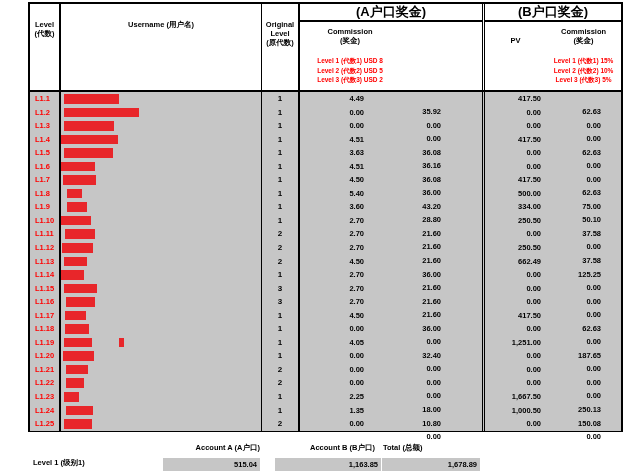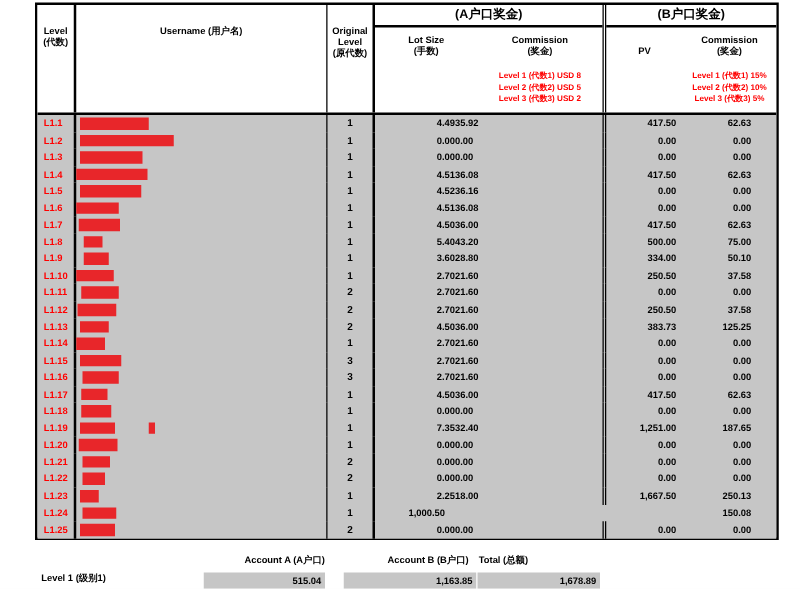--- a/index.html
+++ b/index.html
@@ -11,37 +11,37 @@
   
   .tbl { position:absolute; left:28px; top:2px; width:595px; height:430px; border:2px solid #000; }
   .thead { display:flex; height:88px; border-bottom:2px solid #000; background:#fff; }
   .w-level { width:31px;  border-right:2px solid #000; }
   .w-user  { width:201px; border-right:1px solid #000; }
   .w-orig  { width:38px;  border-right:2px solid #000; }
   .w-a     { width:185px; border-right:3px double #000; }
   .w-b     { flex:1; }
   .hcell { font-size:7.5px; line-height:9px; text-align:center; padding-top:16px; }
   .sec { display:flex; flex-direction:column; }
-  .band { height:18px; border-bottom:2px solid #000; text-align:center; font-size:10px; line-height:16px; }
+  .band { height:18px; border-bottom:2px solid #000; text-align:center; font-size:13px; line-height:16px; }
   .subrow { flex:1; display:flex; }
   .subcol { font-size:7.5px; line-height:9px; text-align:center; padding-top:5px; }
   .subcol.pvcol { padding-top:14px; }
   .sa-lot { width:45%; } .sa-comm { width:55%; }
   .sb-pv  { width:45%; } .sb-comm { width:55%; }
   .notes { margin-top:11px; font-size:6.5px; line-height:9.5px; color:var(--red,#ff0000); }
   
   .tbody { height:339px; background:var(--gray,#c6c6c6); }
   .trow { display:flex; height:13.56px; font-size:7.5px; line-height:13px; }
   .trow .w-level { color:var(--red,#ff0000); padding-left:5px; }
   .trow .w-user { position:relative; }
   .bar { position:absolute; top:2px; height:9.5px; background:var(--barred,#e8262a); }
   .trow .w-orig { text-align:center; font-size:8px; }
-  .numwrap { display:flex; }
+  .numwrap { display:flex;flex-direction:column; }
   .n-lot { width:64px; text-align:right; }
-  .n-ca  { flex:1; text-align:left; padding-right:41px; }
+  .n-ca  { flex:1; text-align:right; padding-right:41px; }
   .n-pv  { width:56px; text-align:right; }
   .n-cb  { flex:1; text-align:right; padding-right:20px; }
   
   .slabel { position:absolute; top:443px; font-size:7.5px; text-align:right; }
   .sbox { position:absolute; top:458px; height:14px; background:var(--gray,#c6c6c6);
           font-size:7.5px; line-height:13px; text-align:right; padding-right:3px; }
   #lbl-a { left:163px; width:97px; }
   #lbl-b { left:275px; width:100px; }
   #lbl-t { left:383px; width:98px; text-align:left; }
   #box-a { left:163px; width:97px;padding-left:44px; }
@@ -65,24 +65,20 @@
       </div>
       <div class="w-orig hcell">
         <div>Original</div>
         <div>Level</div>
         <div>(原代数)</div>
       </div>
 
       <div class="w-a sec">
         <div class="band">(A户口奖金)</div>
         <div class="subrow">
-          <div class="subcol sa-lot">
-            <div>Lot Size</div>
-            <div>(手数)</div>
-          </div>
           <div class="subcol sa-comm">
             <div>Commission</div>
             <div>(奖金)</div>
             <div class="notes" id="notes-a">
                 <div>Level 1 (代数1) USD 8</div>
                 <div>Level 2 (代数2) USD 5</div>
                 <div>Level 3 (代数3) USD 2</div>
               </div>
           </div>
         </div>
@@ -168,21 +164,21 @@
             <span class="n-cb">62.63</span>
           </div>
         </div>
         <div class="trow">
           <div class="w-level">L1.5</div>
           <div class="w-user">
             <div class="bar" style="left: 3px; width: 49px;"></div>
           </div>
           <div class="w-orig">1</div>
           <div class="w-a numwrap">
-            <span class="n-lot">4.52</span>
+            <span class="n-lot">3.63</span>
             <span class="n-ca">36.16</span>
           </div>
           <div class="w-b numwrap">
             <span class="n-pv">0.00</span>
             <span class="n-cb">0.00</span>
           </div>
         </div>
         <div class="trow">
           <div class="w-level">L1.6</div>
           <div class="w-user">
@@ -292,21 +288,21 @@
           <div class="w-level">L1.13</div>
           <div class="w-user">
             <div class="bar" style="left: 3px; width: 23px;"></div>
           </div>
           <div class="w-orig">2</div>
           <div class="w-a numwrap">
             <span class="n-lot">4.50</span>
             <span class="n-ca">36.00</span>
           </div>
           <div class="w-b numwrap">
-            <span class="n-pv">383.73</span>
+            <span class="n-pv">662.49</span>
             <span class="n-cb">125.25</span>
           </div>
         </div>
         <div class="trow">
           <div class="w-level">L1.14</div>
           <div class="w-user">
             <div class="bar" style="left: 0px; width: 23px;"></div>
           </div>
           <div class="w-orig">1</div>
           <div class="w-a numwrap">
@@ -379,21 +375,21 @@
           </div>
         </div>
         <div class="trow">
           <div class="w-level">L1.19</div>
           <div class="w-user">
             <div class="bar" style="left: 3px; width: 28px;"></div>
             <div class="bar" style="left: 58px; width: 5px;"></div>
           </div>
           <div class="w-orig">1</div>
           <div class="w-a numwrap">
-            <span class="n-lot">7.35</span>
+            <span class="n-lot">4.05</span>
             <span class="n-ca">32.40</span>
           </div>
           <div class="w-b numwrap">
             <span class="n-pv">1,251.00</span>
             <span class="n-cb">187.65</span>
           </div>
         </div>
         <div class="trow">
           <div class="w-level">L1.20</div>
           <div class="w-user">
@@ -453,20 +449,24 @@
             <span class="n-pv">1,667.50</span>
             <span class="n-cb">250.13</span>
           </div>
         </div>
         <div class="trow">
           <div class="w-level">L1.24</div>
           <div class="w-user">
             <div class="bar" style="left: 5px; width: 27px;"></div>
           </div>
           <div class="w-orig">1</div>
+          <div class="w-a numwrap">
+            <span class="n-lot">1.35</span>
+            <span class="n-ca">10.80</span>
+          </div>
           <div class="w-b numwrap">
             <span class="n-pv">1,000.50</span>
             <span class="n-cb">150.08</span>
           </div>
         </div>
         <div class="trow">
           <div class="w-level">L1.25</div>
           <div class="w-user">
             <div class="bar" style="left: 3px; width: 28px;"></div>
           </div>

